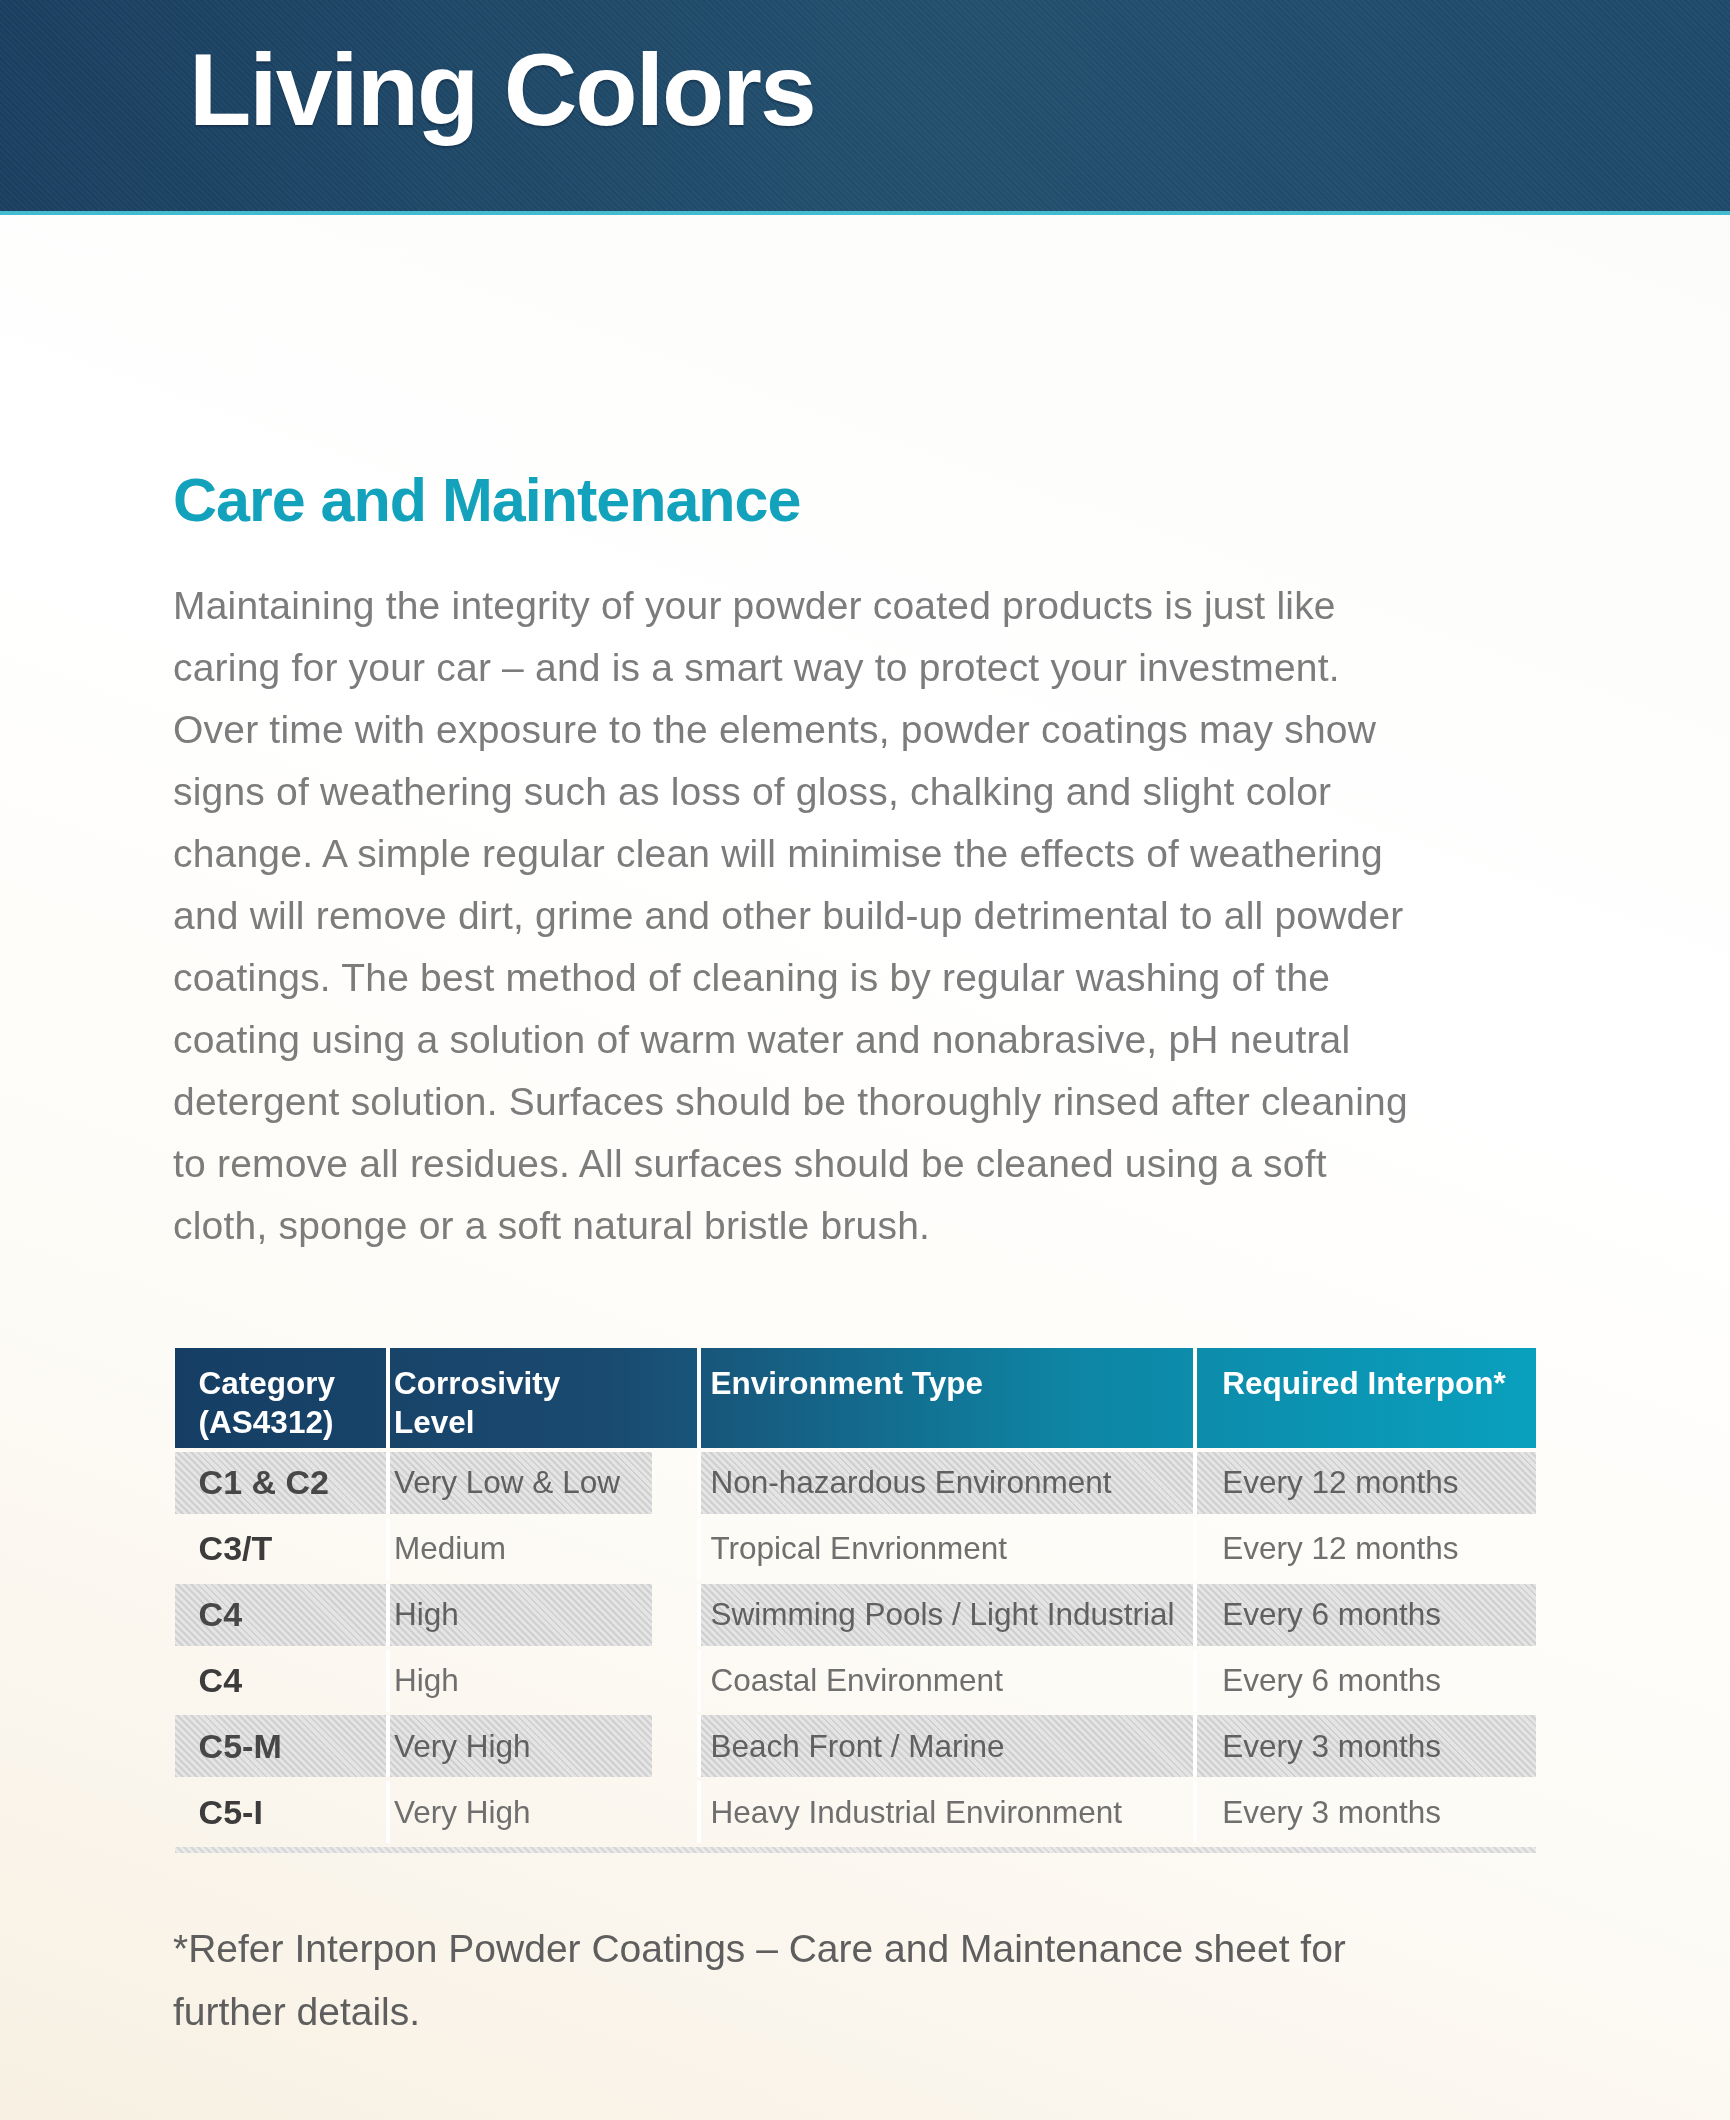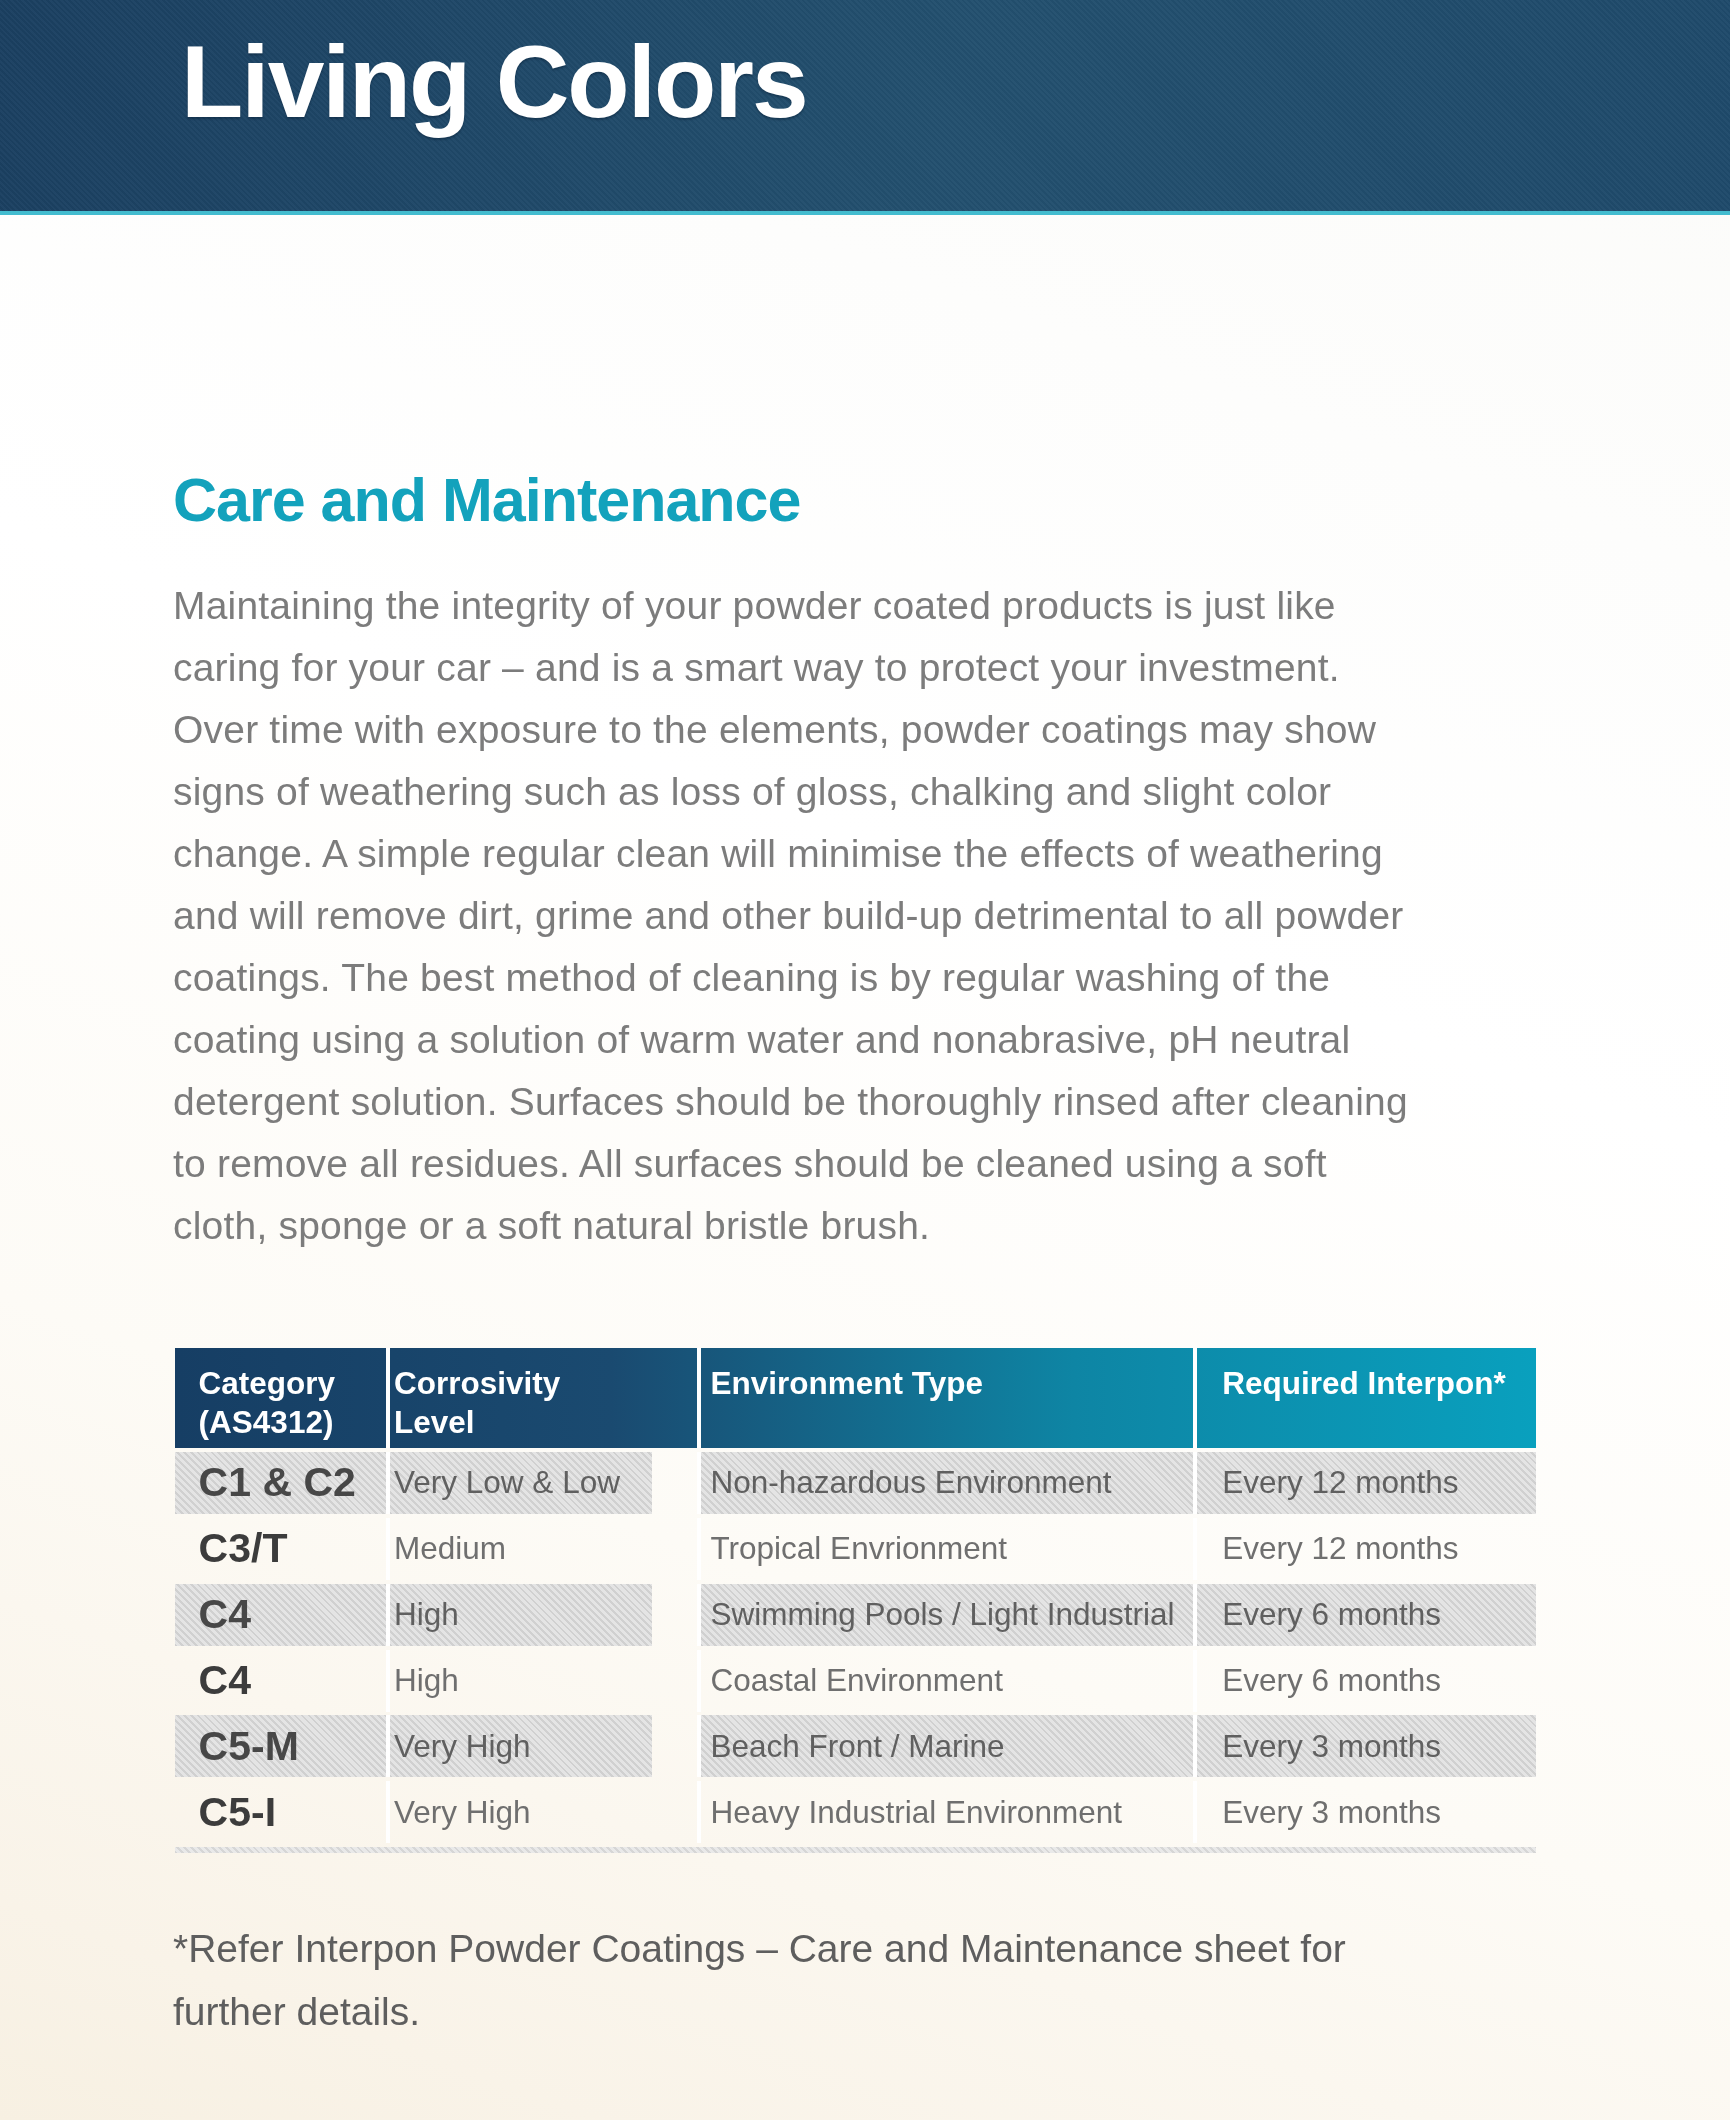--- a/index.html
+++ b/index.html
@@ -12,21 +12,21 @@
   }
 
   
   .banner{
     position:absolute;top:0;left:0;width:100%;height:211px;
     background:
       repeating-linear-gradient(45deg,rgba(255,255,255,0.025) 0 2px,rgba(0,0,0,0.03) 2px 3.9px),
       linear-gradient(100deg,#1b4061 0%,#23506f 55%,#1f4a6b 100%);
   }
   .banner h1{
-    margin:8px;
+    margin:16px;
     position:absolute;left:173px;top:15.8px;
     font-size:102px;font-weight:bold;color:#ffffff;
     letter-spacing:-2px;line-height:1.15;
     text-shadow:0 2px 2px rgba(0,20,40,0.35);
   }
   .accent-line{
     position:absolute;top:211px;left:0;width:100%;height:3.9px;
     background:#43bccf;
   }
 
@@ -66,21 +66,21 @@
   .cell{
     box-sizing:border-box;
     display:flex;align-items:center;
     font-size:31.5px;color:#6f6f6f;
   }
   .hcell:nth-child(1),.cell:nth-child(1){width:218px;padding-left:23.6px;}
   .hcell:nth-child(2),.cell:nth-child(2){width:275px;padding-left:4px;}
   .hcell:nth-child(3),.cell:nth-child(3){width:514px;padding-left:10px;margin-left:45px;}
   .hcell:nth-child(4),.cell:nth-child(4){width:355px;padding-left:25.6px;}
   .hcell + .hcell, .cell + .cell{border-left:4.9px solid #ffffff;}
-  .cell.cat{font-weight:bold;font-size:41px;color:#3c3c3c;}
+  .cell.cat{font-weight:bold;font-size:34px;color:#3c3c3c;}
   .trow.shaded .cell{
     background:repeating-linear-gradient(45deg,#d0d0d0 0px,#d0d0d0 2px,#e4e4e4 2px,#e4e4e4 4.9px);
     color:#606060;
   }
   .trow.shaded .cell.cat{color:#474747;}
   .table-bottom-strip{
     height:5.9px;margin-top:3.9px;
     background:repeating-linear-gradient(45deg,#d6d6d6 0px,#d6d6d6 2px,#e9e9e9 2px,#e9e9e9 4.9px);
   }
 

